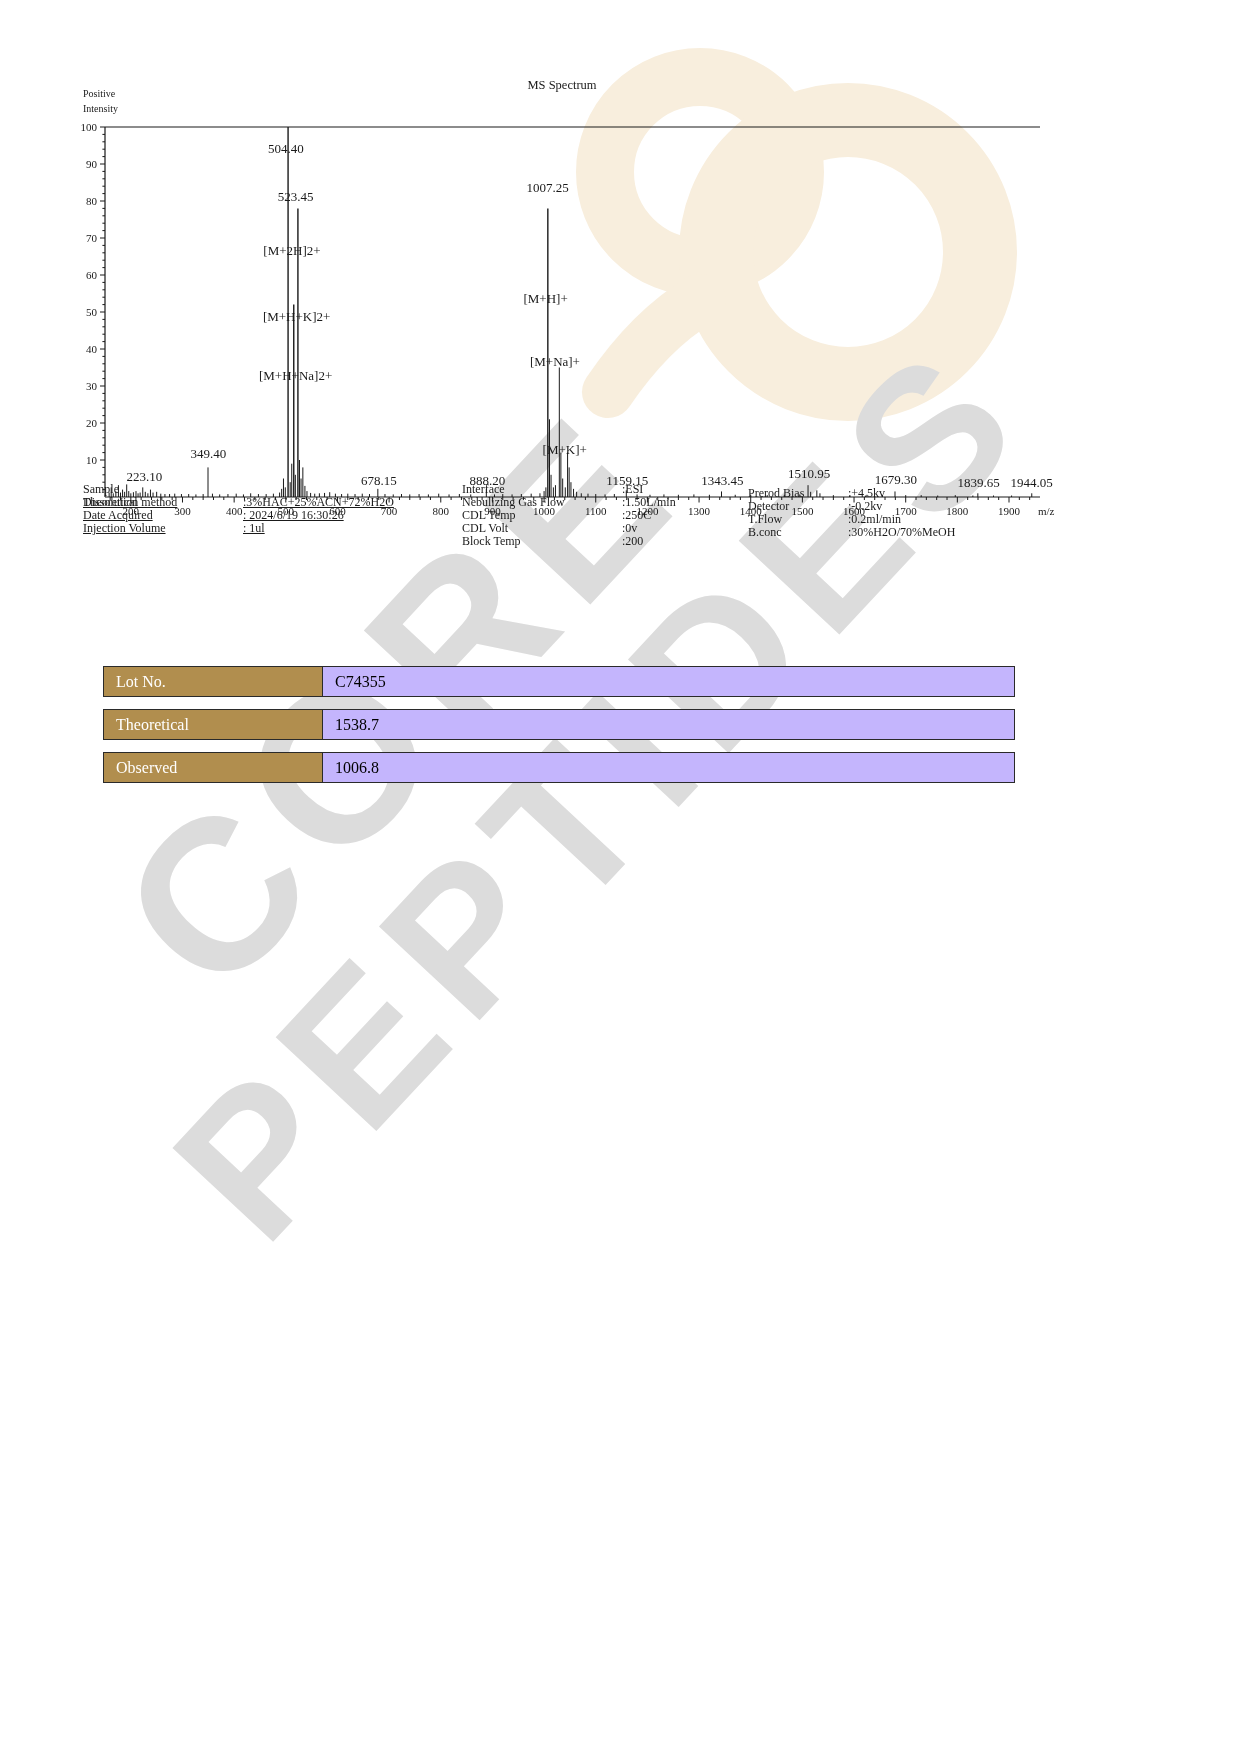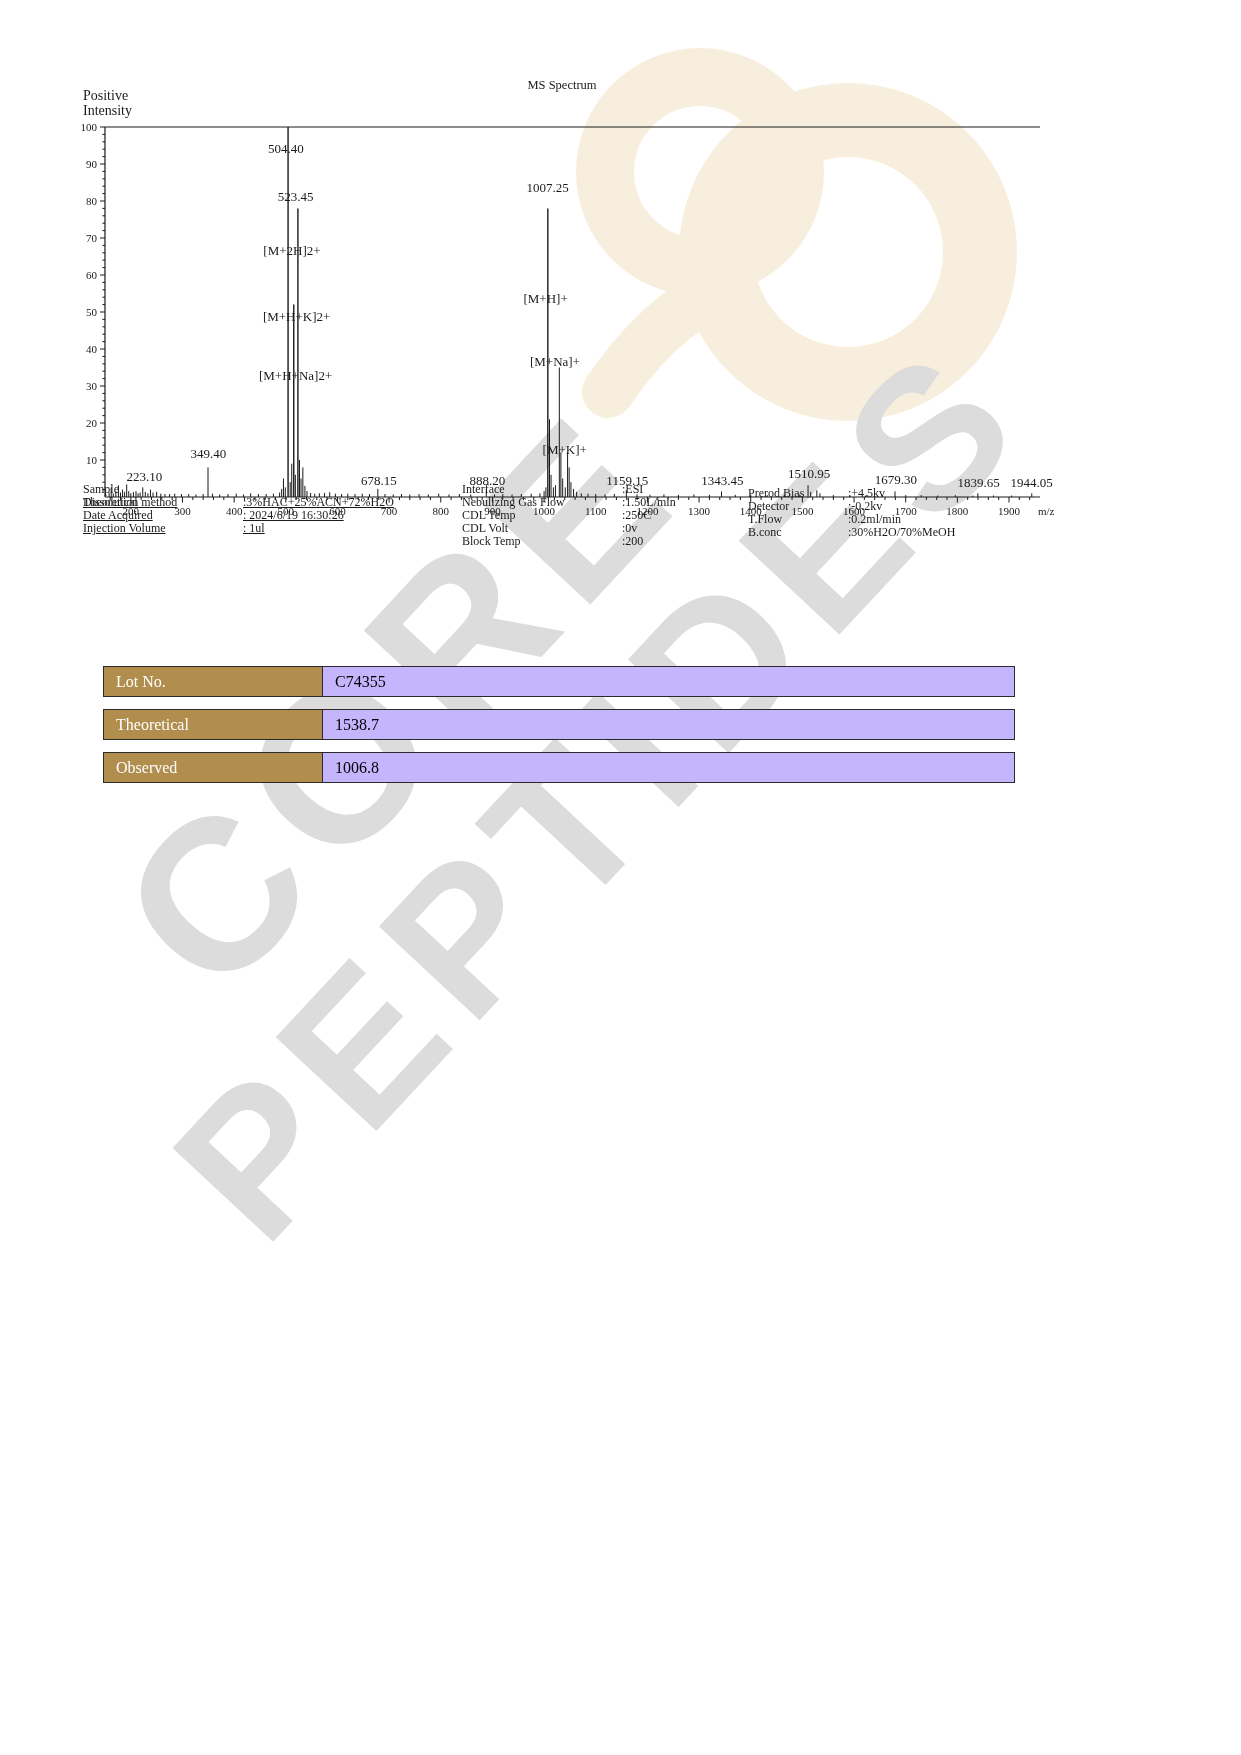--- a/index.html
+++ b/index.html
@@ -12,21 +12,21 @@
   #wm-layer{position:absolute; inset:0; z-index:0;}
   .wm-text{
     position:absolute; font-family:"Liberation Sans", sans-serif;
     font-weight:700; color:#dcdcdc; white-space:nowrap; letter-spacing:18px;
     transform:translate(-50%,-50%) rotate(-47deg);
   }
   #wm-line1{left:400px; top:700px; font-size:215px;}
   #wm-line2{left:600px; top:790px; font-size:200px;}
   
   #chart-wrap{position:absolute; left:0; top:0; z-index:1;}
-  .hdr-label{position:absolute; z-index:2; font-size:14px; color:#1a1a1a;}
+  .hdr-label{position:absolute; z-index:2; font-size:10px; color:#1a1a1a;}
   #ms-title{position:absolute; left:562px; top:78px; transform:translateX(-50%);
     z-index:2; font-size:12.5px;}
   #mode-label{left:83px; top:88px;}
   #yaxis-name{left:83px; top:103px;}
   
   #info-block{position:absolute; left:0; top:0; z-index:2; font-size:12px; line-height:13px;}
   #info-title{position:absolute; left:83px; top:483px;}
   .info-col{position:absolute;}
   #info-col1{left:83px; top:496px;text-decoration:underline;}
   #info-col2{left:462px; top:483px;}

